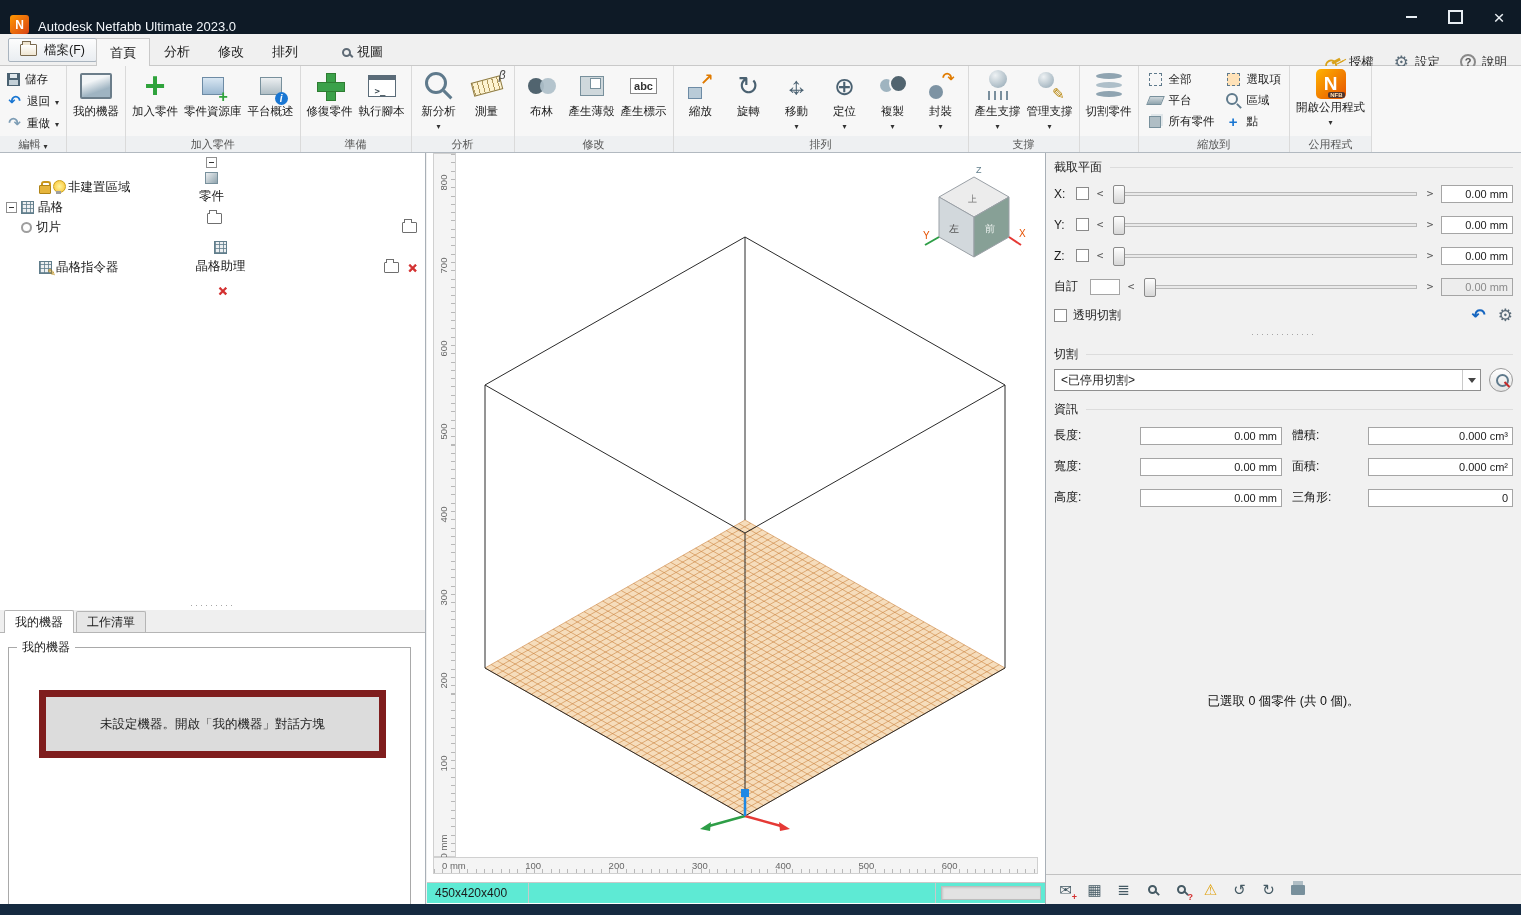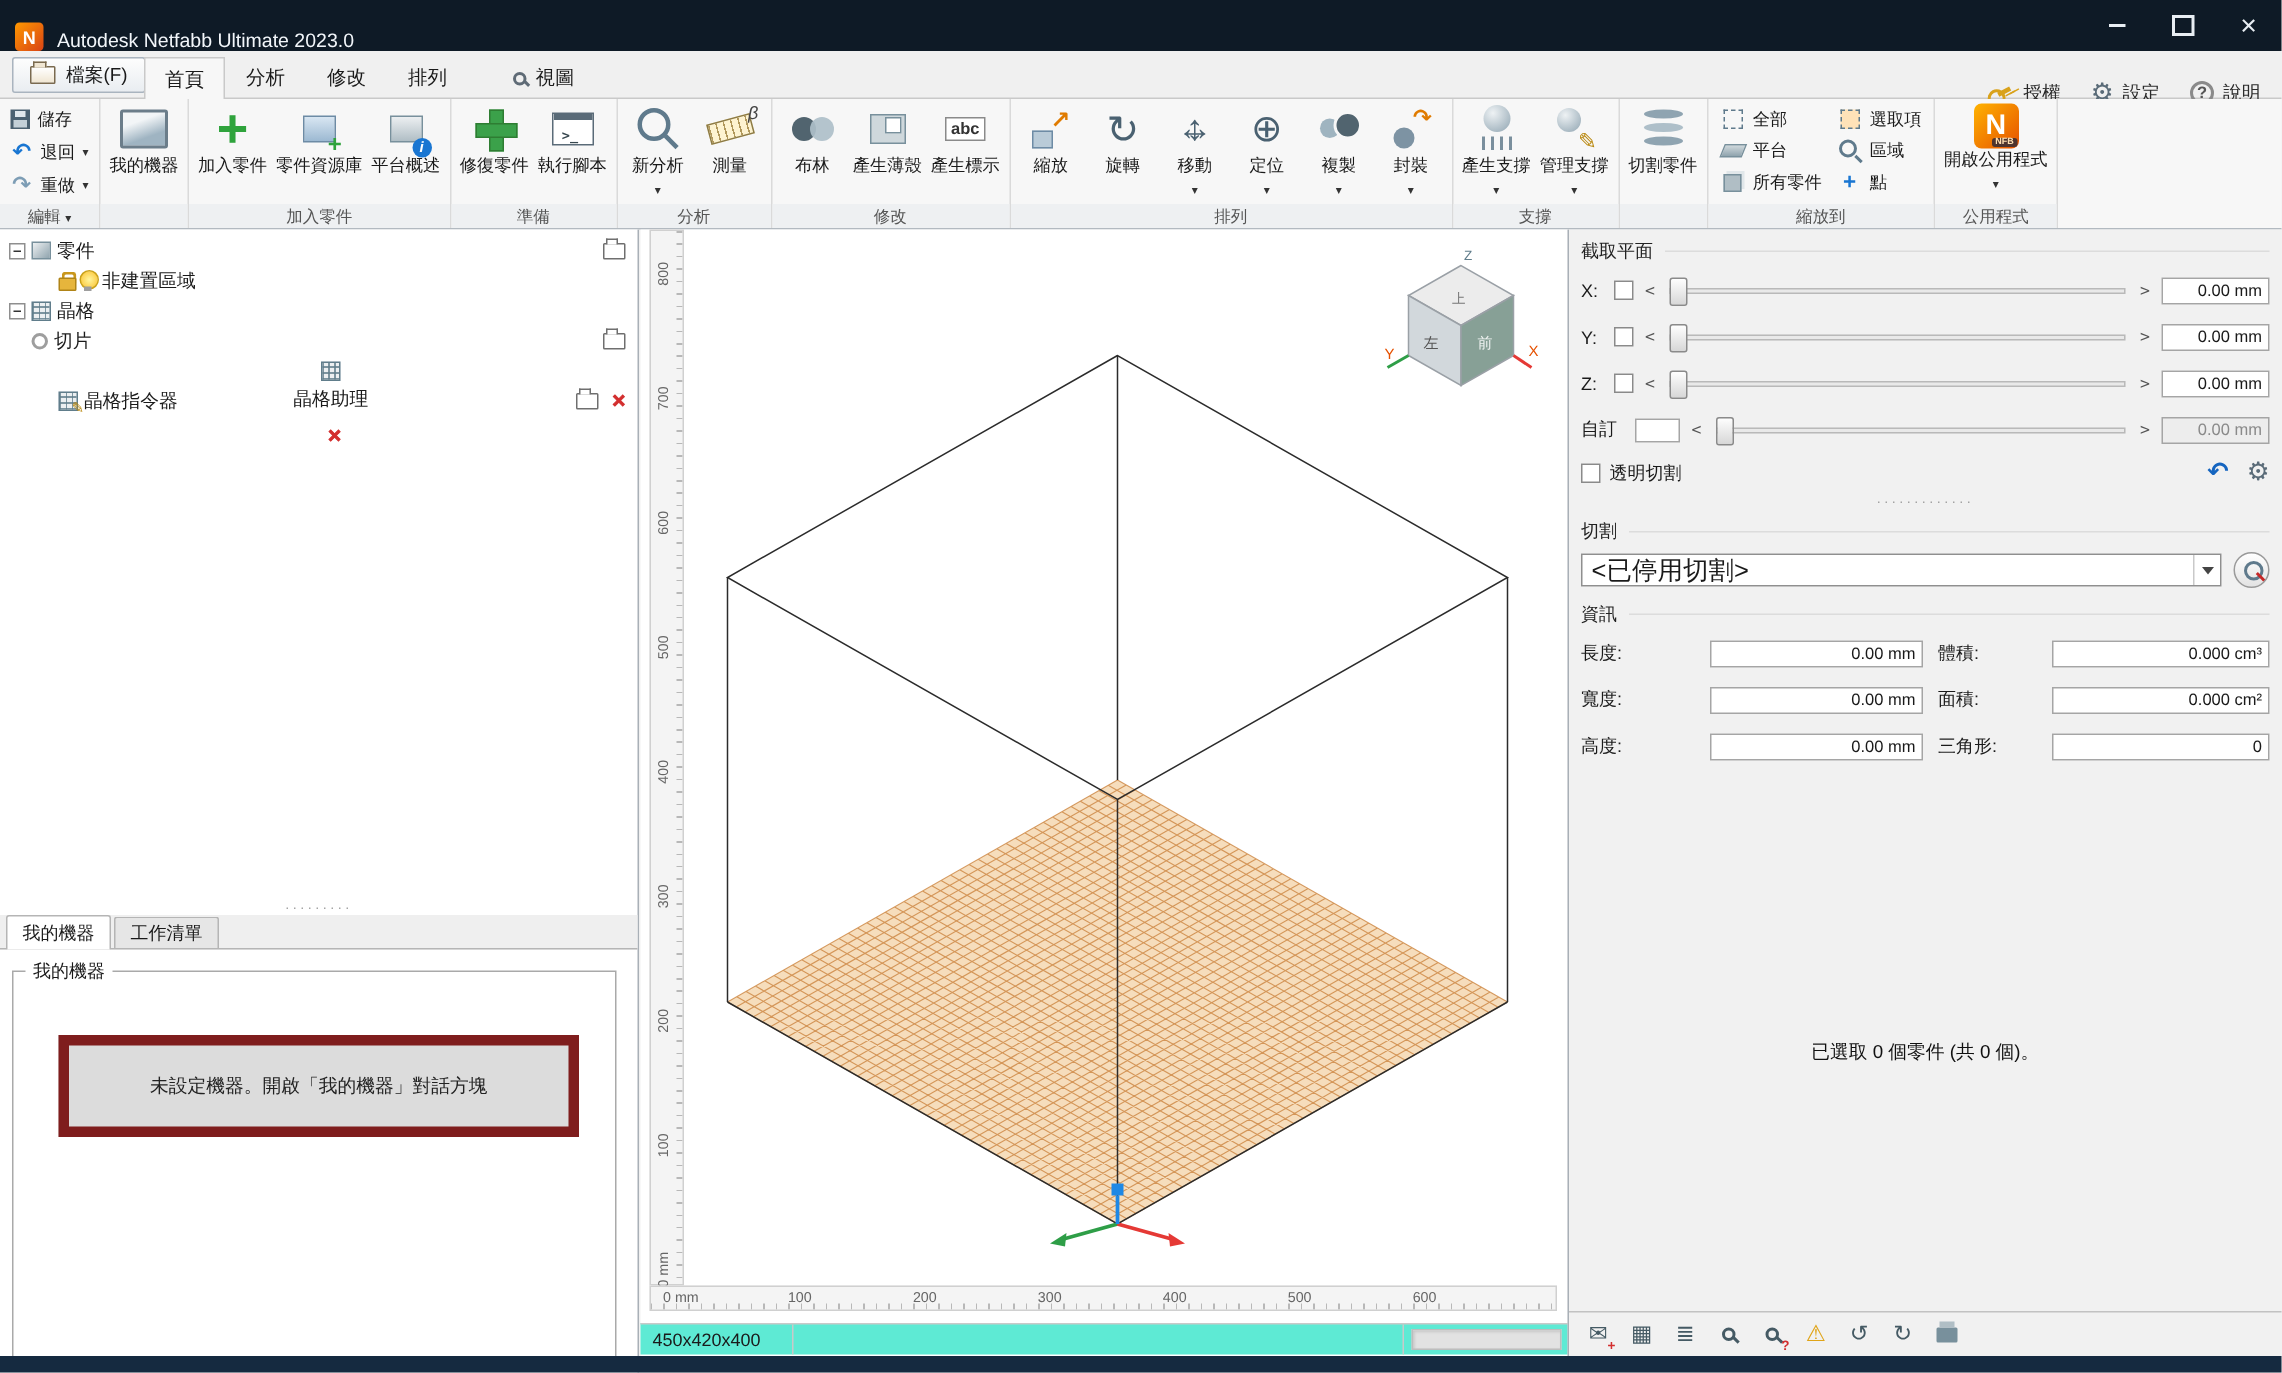--- a/index.html
+++ b/index.html
@@ -162,21 +162,21 @@
   .sthumb{position:absolute;left:-1px;top:-8px;width:12px;height:19px;background:linear-gradient(#fefefe,#d7d7d7);border:1px solid #8a8a8a;border-radius:2px}
   .vbox{width:72px;height:18px;line-height:16px;background:#fff;border:1px solid #a5a5a5;text-align:right;padding-right:4px;font-size:11px;flex:none}
   .vbox.dim{background:#ededed;color:#8a8a8a}
   .trans-row{height:26px}
   .tools{margin-left:auto;display:flex;gap:12px;align-items:center}
   .reset-ic::before{content:'↶';font-size:17px;font-weight:bold;color:#1565c0}
   .dots{height:12px;display:flex;align-items:center;justify-content:center;color:#9a9a9a;font-size:9px;letter-spacing:2px}
   .dots::before{content:'·············'}
   .cut-row{display:flex;align-items:center;padding:3px 8px;gap:8px}
   .dropdown{flex:1;height:22px;background:#fff;border:1px solid #8f8f8f;display:flex;align-items:center}
-  .dd-text{padding-left:6px;font-size:17px}
+  .dd-text{padding-left:6px;font-size:12px}
   .dd-arrow{margin-left:auto;width:18px;height:100%;border-left:1px solid #c9c9c9;display:flex;align-items:center;justify-content:center}
   .dd-arrow::before{content:'';border-left:4px solid transparent;border-right:4px solid transparent;border-top:5px solid #444}
   .cut-btn{width:24px;height:24px;border-radius:50%;border:1px solid #9a9a9a;background:linear-gradient(#fff,#e3e3e3);position:relative;flex:none}
   .cut-btn::before{content:'';position:absolute;left:6px;top:5px;width:9px;height:9px;border:2px solid #5f7a8c;border-radius:50%}
   .cut-btn::after{content:'';position:absolute;right:4px;bottom:3px;width:2px;height:7px;background:#c62828;transform:rotate(-45deg)}
   .info-row{display:flex;align-items:center;height:31px;padding:0 8px}
   .il{width:86px;font-size:12px}
   .il.l2{padding-left:10px}
   .ibox{width:142px;height:18px;line-height:16px;background:#fff;border:1px solid #a5a5a5;text-align:right;padding-right:4px;font-size:11px}
   .ibox.b2{flex:1}
@@ -442,21 +442,21 @@
           </button>
         </div>
         <div class="glabel">
           <span>公用程式</span>
         </div>
       </div></div>
 </div>
 
 <div class="left-panel">
   <div id="tree">
-      <div class="trow" style="padding-left: 6px;">
+      <div class="trow" style="padding-left: 6px; flex-direction: column;">
         <span class="expander"></span>
         <span class="ti-part"></span>
         <span class="tlabel">零件</span>
         <span class="tfill"></span>
         <span class="ti-folder"></span>
       </div>
       <div class="trow" style="padding-left: 24px;">
         <span class="xspacer"></span>
         <span class="ti-lock"></span>
         <span class="ti-bulb"></span>

